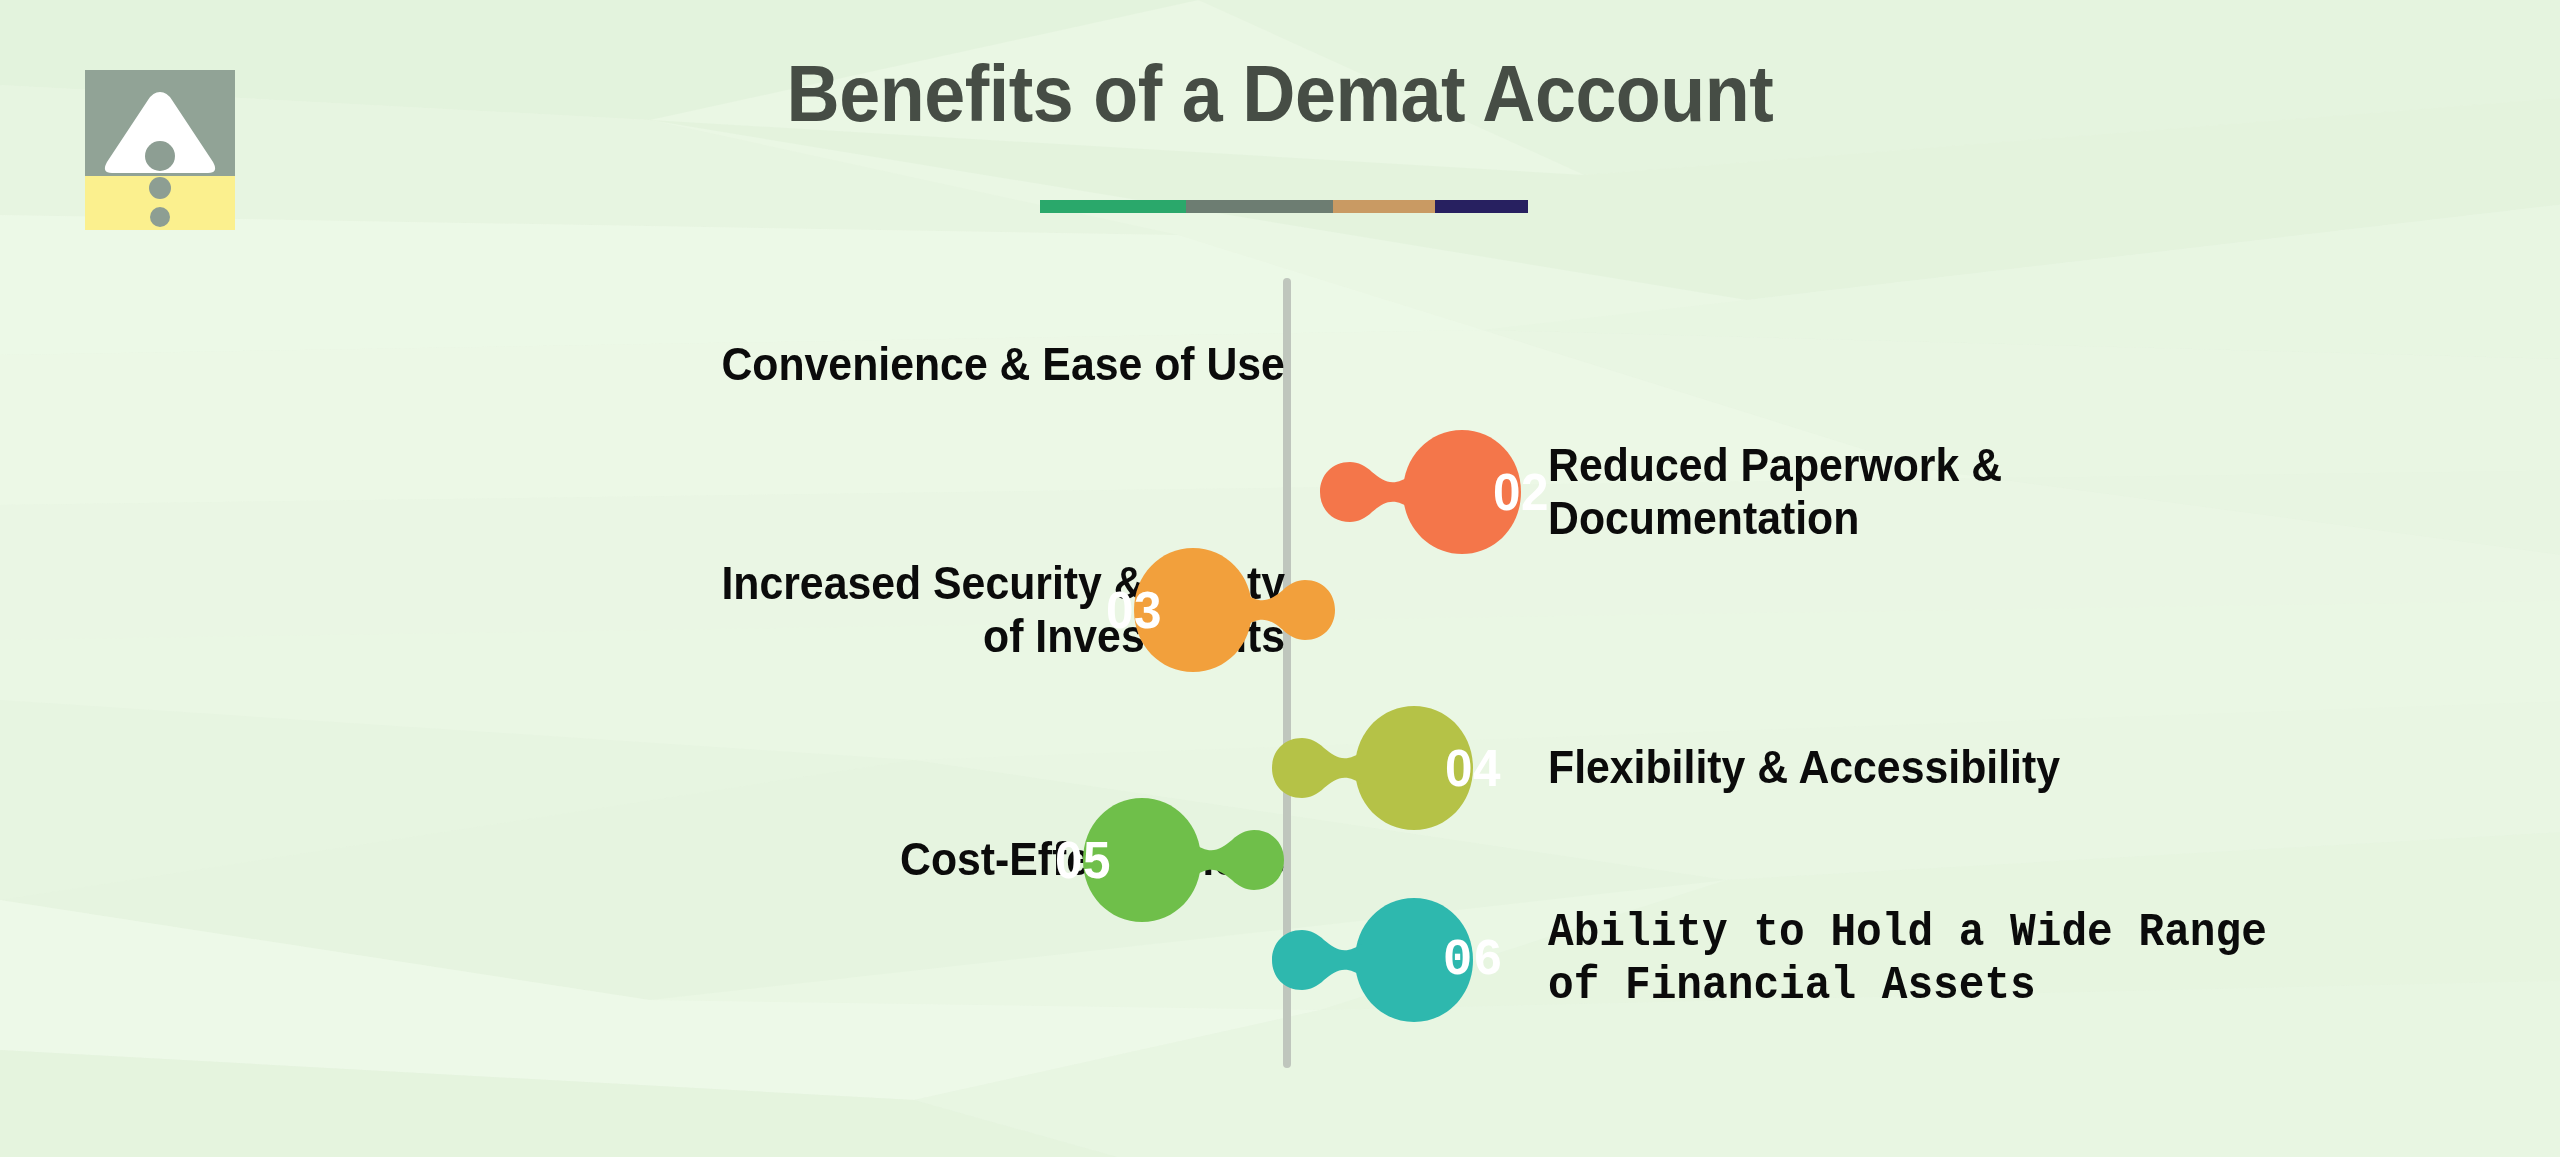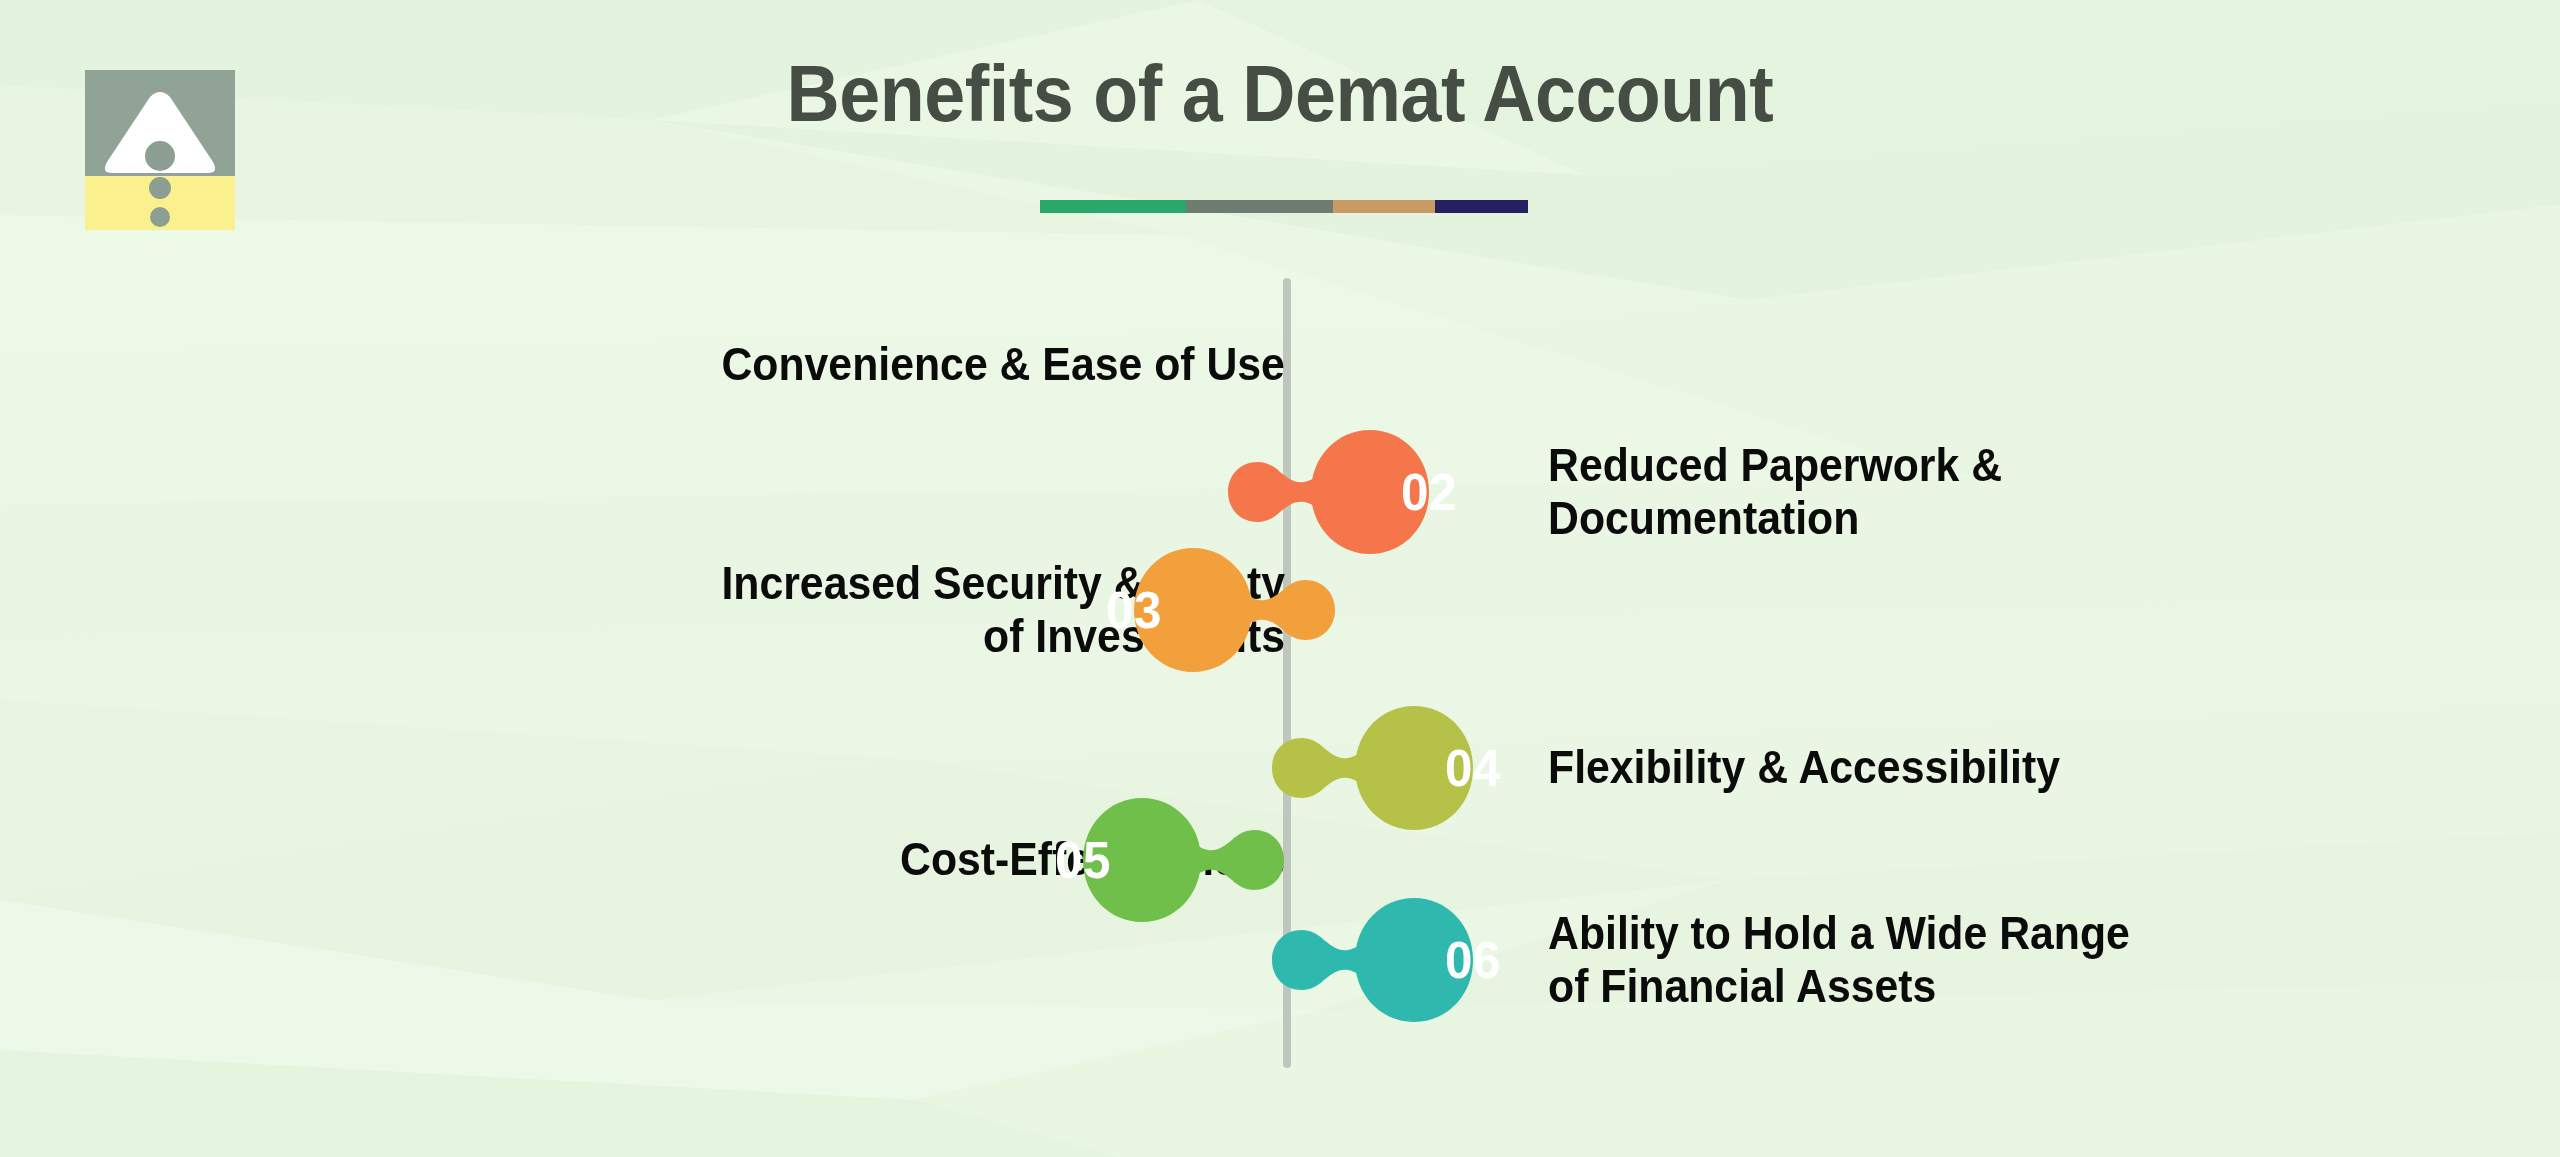--- a/index.html
+++ b/index.html
@@ -203,21 +203,21 @@
 
   <div class="timeline-line"></div>
 
   <div class="row" style="top:285px;">
     <div class="label right-side">
       <div>Convenience &amp; Ease of Use</div>
     </div>
   </div>
 
   <div class="row" style="top:412px;">
-    <div class="badge bulb-right" style="left:1208px; top:10px;">
+    <div class="badge bulb-right" style="left:1300px; top:10px;">
       <svg viewBox="0 0 280 140" xmlns="http://www.w3.org/2000/svg">
         <path d="M 221 70
                  C 221 35 195 8 162 8
                  C 129 8 103 35 103 70
                  C 103 105 129 132 162 132
                  C 195 132 221 105 221 70 Z" fill="#f4764a"></path>
         <path d="M 112 52 C 94 66 84 60 72 50
                  C 66 44 58 40 50 40
                  C 32 40 20 53 20 70
                  C 20 87 32 100 50 100
@@ -292,21 +292,21 @@
                  C 214 44 222 40 230 40
                  C 248 40 260 53 260 70
                  C 260 87 248 100 230 100
                  C 222 100 214 96 208 90
                  C 196 80 186 74 168 88 Z" fill="#6fbf4a"></path>
       </svg>
       <div class="num">05</div>
     </div>
   </div>
 
-  <div class="row" style="top:880px;">
+  <div class="row" style="top:880px;font-family:Liberation Mono, monospace;">
     <div class="badge bulb-right" style="left:1252px; top:10px;">
       <svg viewBox="0 0 280 140" xmlns="http://www.w3.org/2000/svg">
         <path d="M 221 70
                  C 221 35 195 8 162 8
                  C 129 8 103 35 103 70
                  C 103 105 129 132 162 132
                  C 195 132 221 105 221 70 Z" fill="#2eb8ae"></path>
         <path d="M 112 52 C 94 66 84 60 72 50
                  C 66 44 58 40 50 40
                  C 32 40 20 53 20 70

